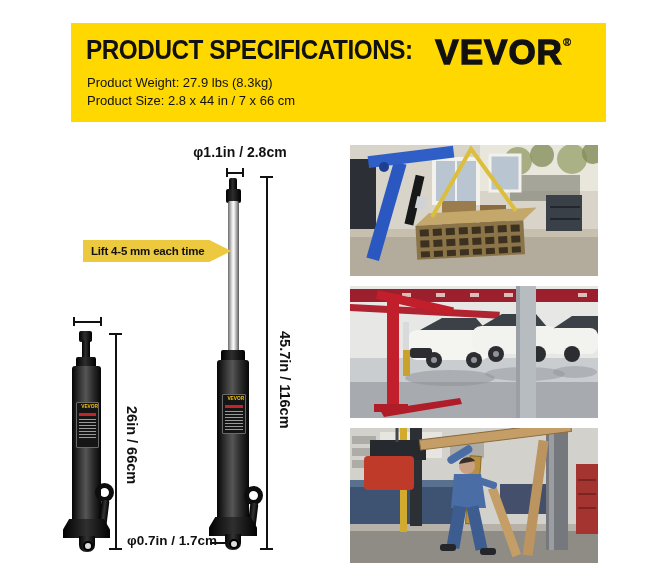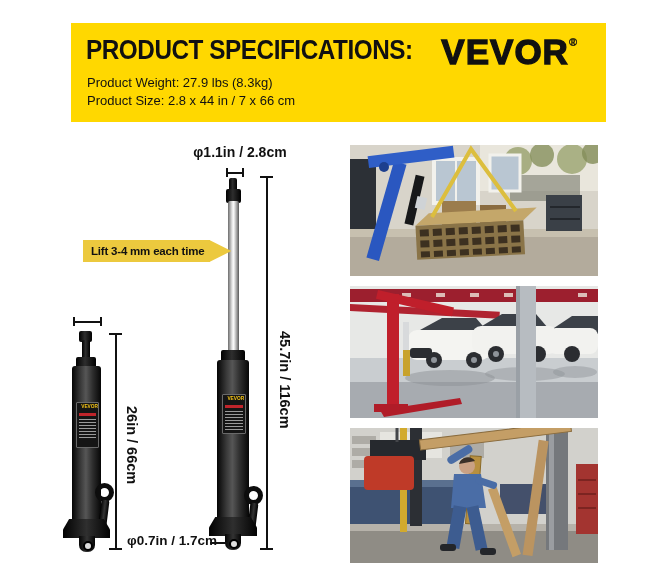--- a/index.html
+++ b/index.html
@@ -3,21 +3,21 @@
 <meta charset="utf-8">
 <style>
   html,body{margin:0;padding:0;background:#ffffff;}
   .stage{position:relative;width:650px;height:581px;background:#fff;overflow:hidden;
          font-family:"Liberation Sans", sans-serif;color:#111;}
 
   
   .banner{position:absolute;left:55px;top:23px;width:535px;height:99px;margin-left:16px;}
   .banner-title{position:absolute;left:15px;top:12px;font-size:27px;font-weight:800;
     letter-spacing:-0.5px;transform:scaleX(.9);transform-origin:left center;white-space:nowrap;}
-  .brand{position:absolute;right:28px;top:9px;font-size:35px;font-weight:800;
+  .brand{position:absolute;right:34px;top:9px;font-size:35px;font-weight:800;
     letter-spacing:1px;-webkit-text-stroke:1.3px #111;white-space:nowrap;}
   .brand sup{font-size:11px;-webkit-text-stroke:0.3px #111;vertical-align:18px;}
   .banner-line{position:absolute;left:16px;font-size:13px;font-weight:400;white-space:nowrap;}
 
   
   .dim-label{position:absolute;font-size:14px;font-weight:700;white-space:nowrap;text-align:center;}
   .dim-label-v{position:absolute;font-size:14.5px;font-weight:700;white-space:nowrap;
     writing-mode:vertical-rl;}
   .bracket{position:absolute;border-left:2px solid #111;border-right:2px solid #111;height:9px;}
   .bracket i{position:absolute;left:0;right:0;top:4px;border-top:2px solid #111;}
@@ -88,21 +88,21 @@
   <div class="base" style="left:209px;top:517px;width:48px;height:19px;"></div>
   <div class="tab" style="left:225px;top:534px;width:16px;height:16px;"></div>
   <div class="hole" style="left:229px;top:539px;"></div>
 
   <div class="dimline" style="left:266px;top:176px;height:374px;"></div>
   <div class="tick" style="left:260px;top:176px;"></div>
   <div class="tick" style="left:260px;top:548px;"></div>
   <div class="dim-label-v" style="left:277px;top:331px;height:92px;">45.7in / 116cm</div>
 
   <div class="callout" style="left:83px;top:240px;">
-    <div class="box">Lift 3-4 mm each time</div>
+    <div class="box">Lift 4-5 mm each time</div>
     <div class="arrow"></div>
   </div>
 
   <div class="bracket" style="left:73px;top:317px;width:25px;">
       <i></i>
     </div>
 
   <div class="cyl-dark" style="left:79px;top:331px;width:13px;height:11px;"></div>
   <div class="cyl-dark" style="left:82px;top:340px;width:8px;height:20px;"></div>
   <div class="cyl-dark" style="left:76px;top:357px;width:20px;height:12px;"></div>

